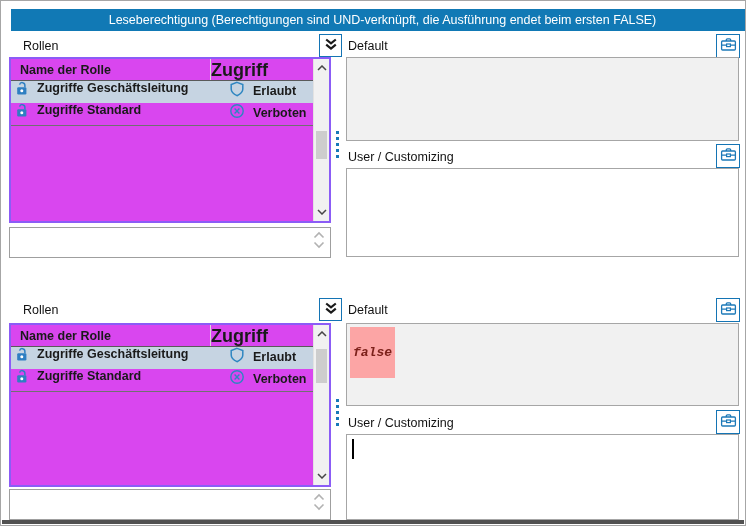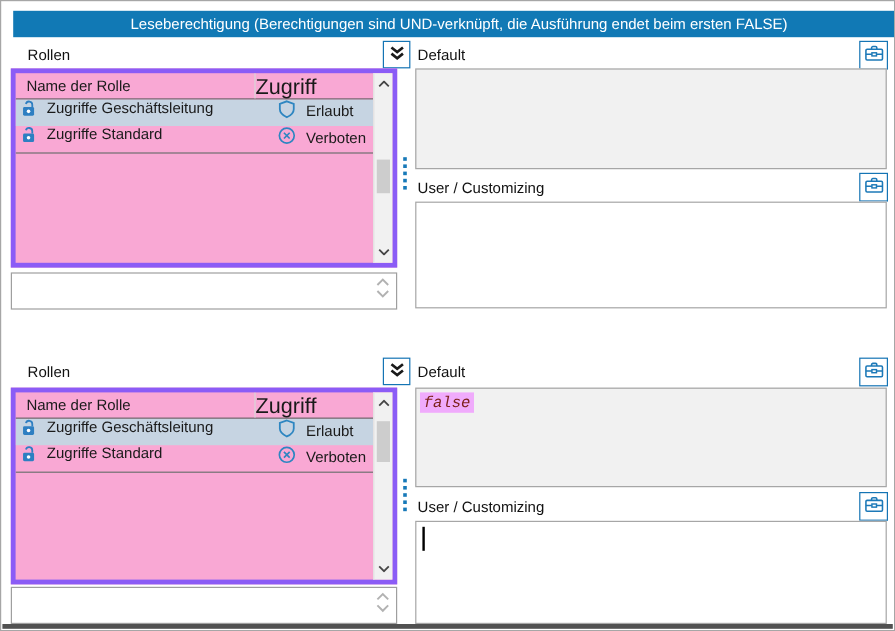--- a/index.html
+++ b/index.html
@@ -32,22 +32,23 @@
     border:1px solid #1474B4; display:flex; align-items:center; justify-content:center;
     padding:0; cursor:pointer;
   }
   .chevrons-btn { left:310px; }
   .p1 .chevrons-btn { top:25px; }
   .p2 .chevrons-btn { top:25px; }
   .case-btn { left:707px; width:24px; height:24px; }
 
   
   .table {
-    position:absolute; left:0; width:322px; background:#f9a8d4;
-    border:4px solid #8b5cf6;
+    position:absolute; left:0; width:322px; background:#d946ef;
+    border:2px solid #8b5cf6;
+    font-weight:bold;
   }
   .p1 .table { top:48px; height:166px; }
   .p2 .table { top:50px; height:164px; }
   .table-content { position:absolute; left:0; top:0; right:16px; bottom:0; overflow:hidden; }
   .thead { display:flex; height:22px; border-bottom:1px solid #5a5a5a; }
   .th-name { flex:0 0 200px; padding-left:9px; line-height:22px; font-size:12.5px; border-right:1px solid #d8d8d8; }
   .th-access { flex:1; line-height:22px; font-size:18px; }
   .trow { position:relative; height:22px; display:flex; align-items:flex-start; font-size:12.5px; cursor:default; }
   .trow.selected { background:#C6D4E2; }
   .trow .lock { margin:0 7px 0 4px; flex:0 0 auto; display:flex; }
@@ -90,23 +91,23 @@
   .p1 .user-label { position:absolute; top:141px; }
   .p2 .user-label { position:absolute; left:339px; top:143px; }
   .p1 .case-btn.b1 { top:25px; }
   .p1 .case-btn.b2 { top:135px; }
   .p2 .case-btn.b1 { top:25px; }
   .p2 .case-btn.b2 { top:137px; }
   .p1 .default-label, .p2 .default-label { position:absolute; bottom:auto; top:30px; }
   .p1 .roles-label, .p2 .roles-label { position:absolute; top:30px;margin-left:12px; }
 
   .false-chip {
-    display:inline-block; margin:3px 0 0 3px; padding:0 3px;
-    font-family:"Liberation Mono", monospace; font-style:italic; font-weight:normal;
-    font-size:13px; line-height:17px; color:#7D211B; background:#f0abfc;
+    display:inline-block; margin:3px 0 0 3px; padding:17px 3px;
+    font-family:"Liberation Mono", monospace; font-style:italic; font-weight:bold;
+    font-size:13px; line-height:17px; color:#7D211B; background:#fca5a5;
   }
   .caret { position:absolute; left:5px; top:4px; width:2px; height:20px; background:#000; }
 </style>
 </head>
 <body>
 
 <div class="window">
 
   <div class="panel p1">
     <div class="panel-header">Leseberechtigung (Berechtigungen sind UND-verknüpft, die Ausführung endet beim ersten FALSE)</div>

